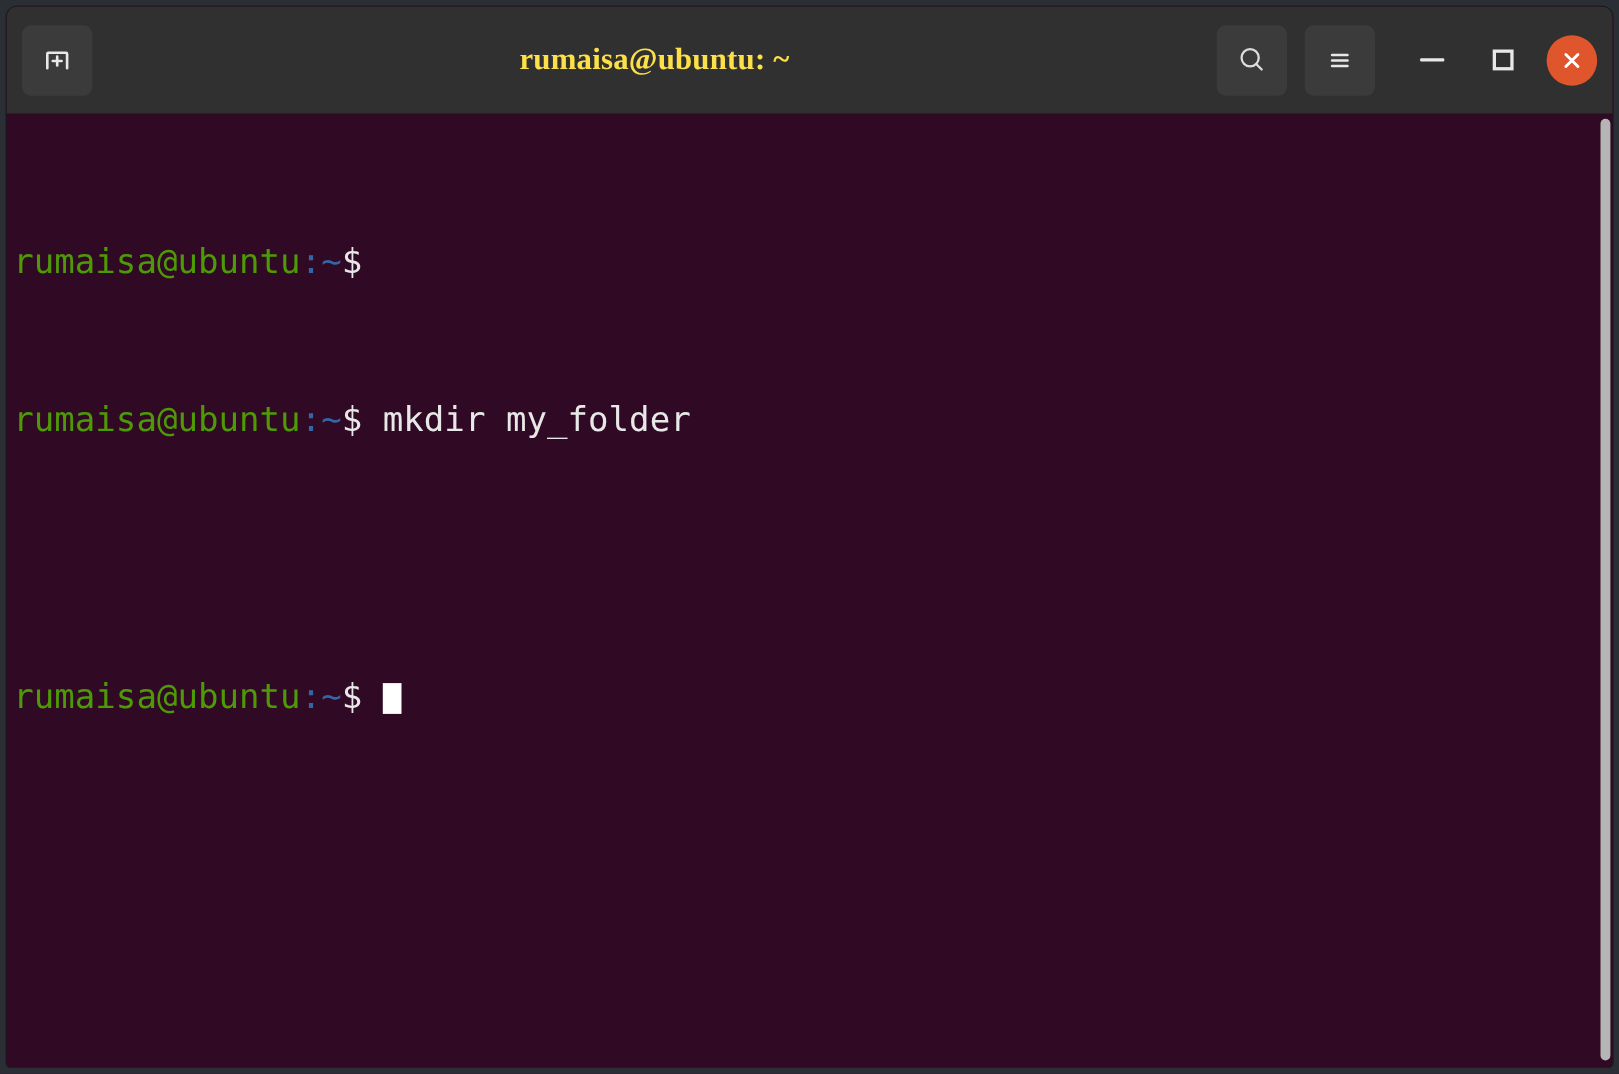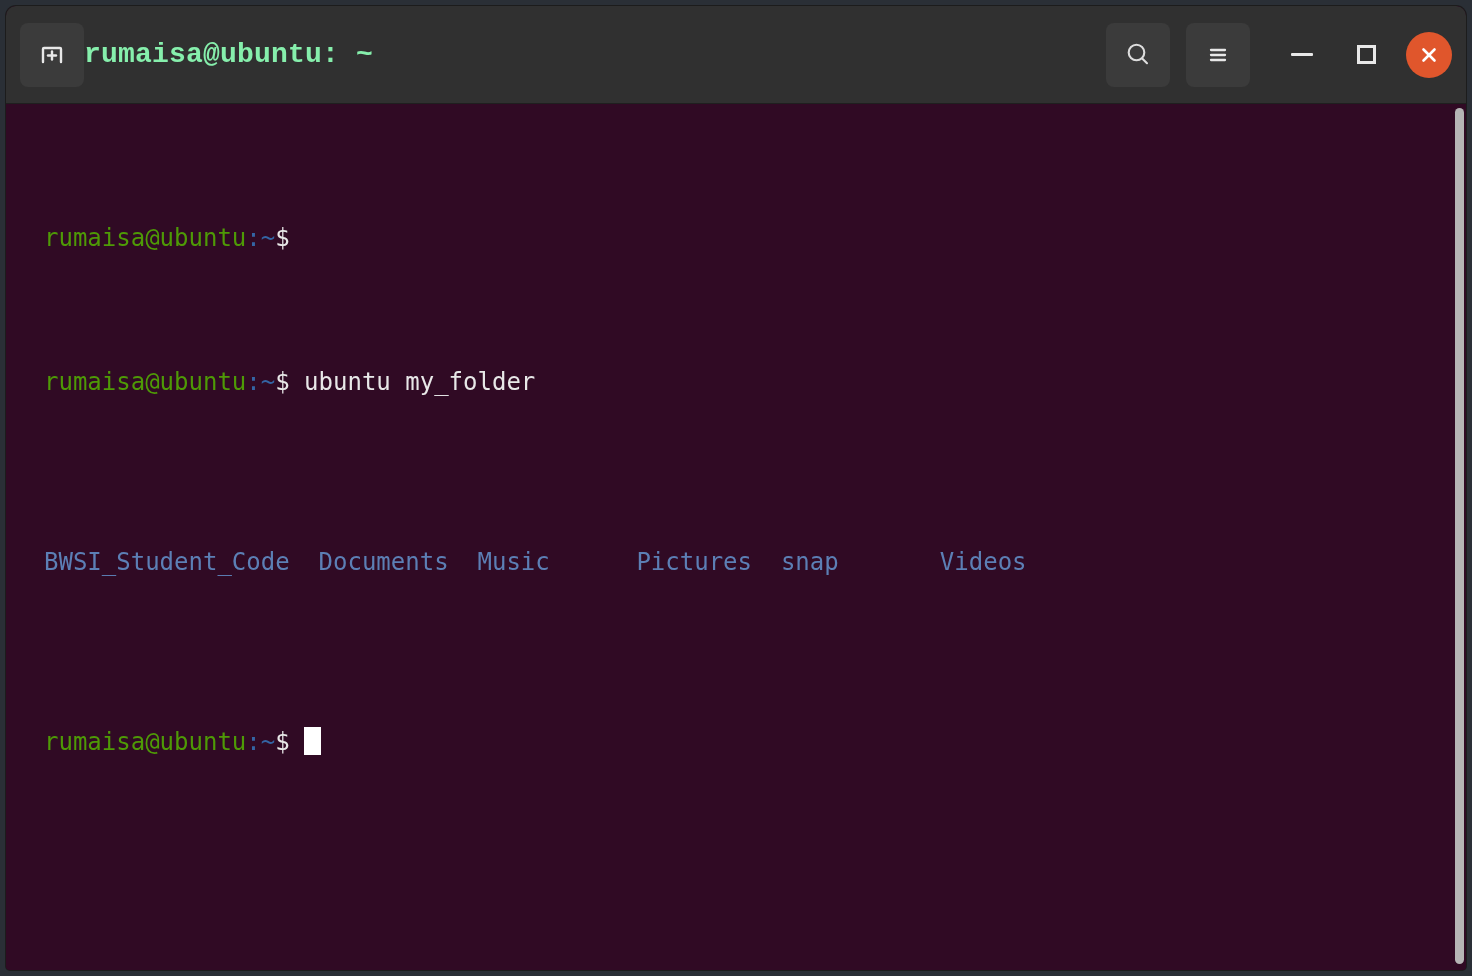--- a/index.html
+++ b/index.html
@@ -49,22 +49,23 @@
     background: #3b3b3b;
     display: flex;
     align-items: center;
     justify-content: center;
     flex: 0 0 auto;
     cursor: pointer;
   }
 
   #title-text {
     flex: 1 1 auto;
-    color: #86efac;
-    font-family: Liberation Mono, monospace;
+    text-align: center;
+    color: #fde047;
+    font-family: Liberation Serif, serif;
     font-weight: bold;
     font-size: 28px;
     letter-spacing: 0.2px;
     white-space: nowrap;
     overflow: hidden;
     user-select: none;
   }
 
   #tb-right {
     display: flex;
@@ -112,25 +113,24 @@
 
   #screen {
     position: absolute;
     left: 0;
     top: 0;
     right: 0;
     bottom: 0;
     padding: 8px 0 0 6px;
     box-sizing: border-box;
     font-family: "DejaVu Sans Mono", monospace;
-    font-size: 24px;
+    font-size: 31px;
     line-height: 36px;
     white-space: pre;
     color: #d3d7cf;
-    margin-left: 32px;
   }
 
   .line { height: 36px; }
 
   .c-green  { color: #4e9a06; }
   .c-blue   { color: #3465a4; }
   .c-dirblue{ color: #5c7fb5; }
   .c-white  { color: #e8e8e8; }
 
   #cursor {
@@ -211,24 +211,23 @@
 
     </div>
   </div>
 
   <div id="terminal-area">
 
     <div id="screen">
 
       <div class="line"><span class="c-green">rumaisa@ubuntu</span><span class="c-blue">:~</span><span class="c-white">$</span><span class="c-white"></span></div>
 
-      <div class="line"><span class="c-green">rumaisa@ubuntu</span><span class="c-blue">:~</span><span class="c-white">$</span><span class="c-white"> ubuntu my_folder</span></div>
-
-
-      <div class="line c-dirblue">BWSI_Student_Code  Documents  Music      Pictures  snap       Videos</div>
+      <div class="line"><span class="c-green">rumaisa@ubuntu</span><span class="c-blue">:~</span><span class="c-white">$</span><span class="c-white"> mkdir my_folder</span></div>
+
+
 
 
       <div class="line"><span class="c-green">rumaisa@ubuntu</span><span class="c-blue">:~</span><span class="c-white">$</span><span> </span><span id="cursor"></span></div>
 
     </div>
 
     <div id="scrollbar-track">
       <div id="scrollbar-thumb"></div>
     </div>
 

